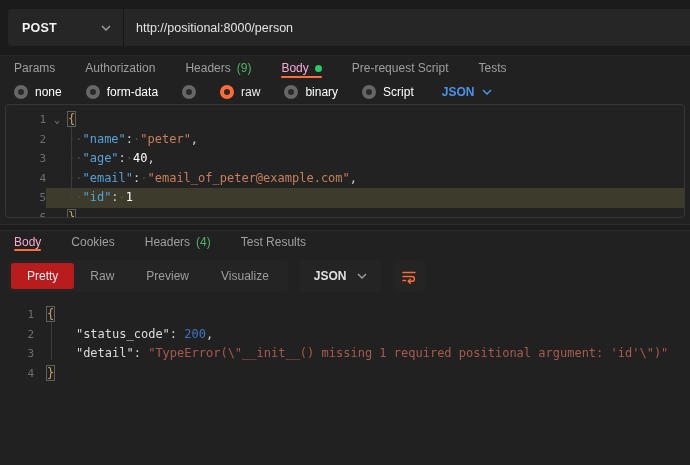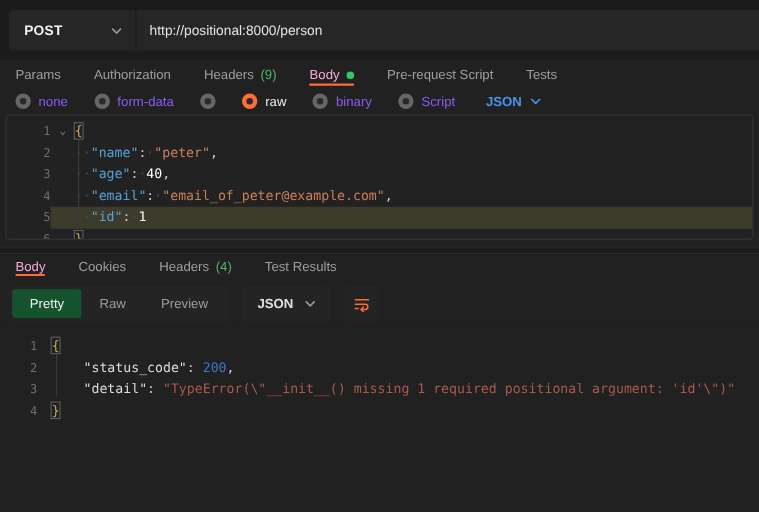--- a/index.html
+++ b/index.html
@@ -31,21 +31,21 @@
   
   .tabs { display:flex; align-items:stretch; height:34px; padding-left:14px; gap:30px; }
   .tab { display:flex; align-items:center; gap:6px; color:#9f9f9f; cursor:pointer; position:relative; }
   .tab.active { color:#f9a8d4; }
   .tab.active::after { content:""; position:absolute; left:0; right:0; bottom:2px; height:2px; background:#ff6c37; border-radius:1px; }
   .tab .count { color:#53b268; }
   .tab .dot { width:7px; height:7px; border-radius:50%; background:#2ec866; display:inline-block; }
 
   
   .radio-row { display:flex; align-items:center; height:33px; padding-left:14px; gap:24px; }
-  .radio-item { display:flex; align-items:center; gap:7px; color:#8b5cf6; cursor:pointer; }
+  .radio-item { display:flex; align-items:center; gap:7px; color:#ffffff; cursor:pointer; }
   .radio-item .rdo { width:14px; height:14px; border-radius:50%; border:4px solid #666666; background:#2a2a2a; }
   .radio-item.sel .rdo { border-color:#ff6c37; }
   .radio-item.sel { color:#ededed; }
   .lang-select { display:flex; align-items:center; gap:8px; color:#4a94e8; font-weight:bold; cursor:pointer; margin-left:4px; }
 
   
   .editor-box {
     margin:0 5px; height:157px; border:1px solid #373737; border-radius:4px;
     background:#222222; overflow:hidden; padding-top:5px; position:relative; cursor:text;
   }
@@ -67,21 +67,21 @@
   .tok-rpunct{ color:#d0d0d0; }
   .tok-sp { }
   .guide { position:absolute; width:0; border-left:1px solid #3c3c3c; }
 
   .section-sep { height:8px; background:#1c1c1c; border-top:1px solid #2c2c2c; border-bottom:1px solid #2c2c2c; margin-top:6px; }
 
   
   .resp-toolbar { display:flex; align-items:center; height:32px; margin:7px 0 6px 8px; gap:12px; }
   .segmented { display:flex; background:#242424; border-radius:4px; padding:3px; height:32px; align-items:center; }
   .seg-btn { padding:0 16px; height:26px; display:flex; align-items:center; color:#9d9d9d; border-radius:3px; cursor:pointer; }
-  .seg-btn.active { background:#14532d; color:#f0f0f0; }
+  .seg-btn.active { background:#b91c1c; color:#f0f0f0; }
   .fmt-select { display:flex; align-items:center; gap:10px; background:#242424; border-radius:4px; height:32px; padding:0 14px; color:#e0e0e0; font-weight:bold; cursor:pointer; }
   .icon-btn { width:32px; height:32px; background:#242424; border:none; border-radius:4px; display:flex; align-items:center; justify-content:center; cursor:pointer; }
 
   .resp-editor { position:relative; padding-top:7px; flex:1; background:#212121; cursor:text; }
   .resp-editor .ln { width:34px; }
   .resp-editor .fold { width:13px; }
 </style>
 </head>
 <body>
 
@@ -216,20 +216,21 @@
       <div class="tab">
         <span>Test Results</span>
       </div>
     </div>
 
   <div class="resp-toolbar">
     <div class="segmented" id="view-switcher">
         <div class="seg-btn active">Pretty</div>
         <div class="seg-btn">Raw</div>
         <div class="seg-btn">Preview</div>
+        <div class="seg-btn">Visualize</div>
       </div>
     <div class="fmt-select">
       <span>JSON</span>
       <svg class="chev" viewBox="0 0 10 6">
           <polyline points="1,1 5,5 9,1"></polyline>
         </svg>
     </div>
     <button class="icon-btn">
       <svg width="16" height="16" viewBox="0 0 16 16" fill="none">
         <path d="M2 4.5 H14" stroke="#ff6c37" stroke-width="1.4" stroke-linecap="round"></path>

